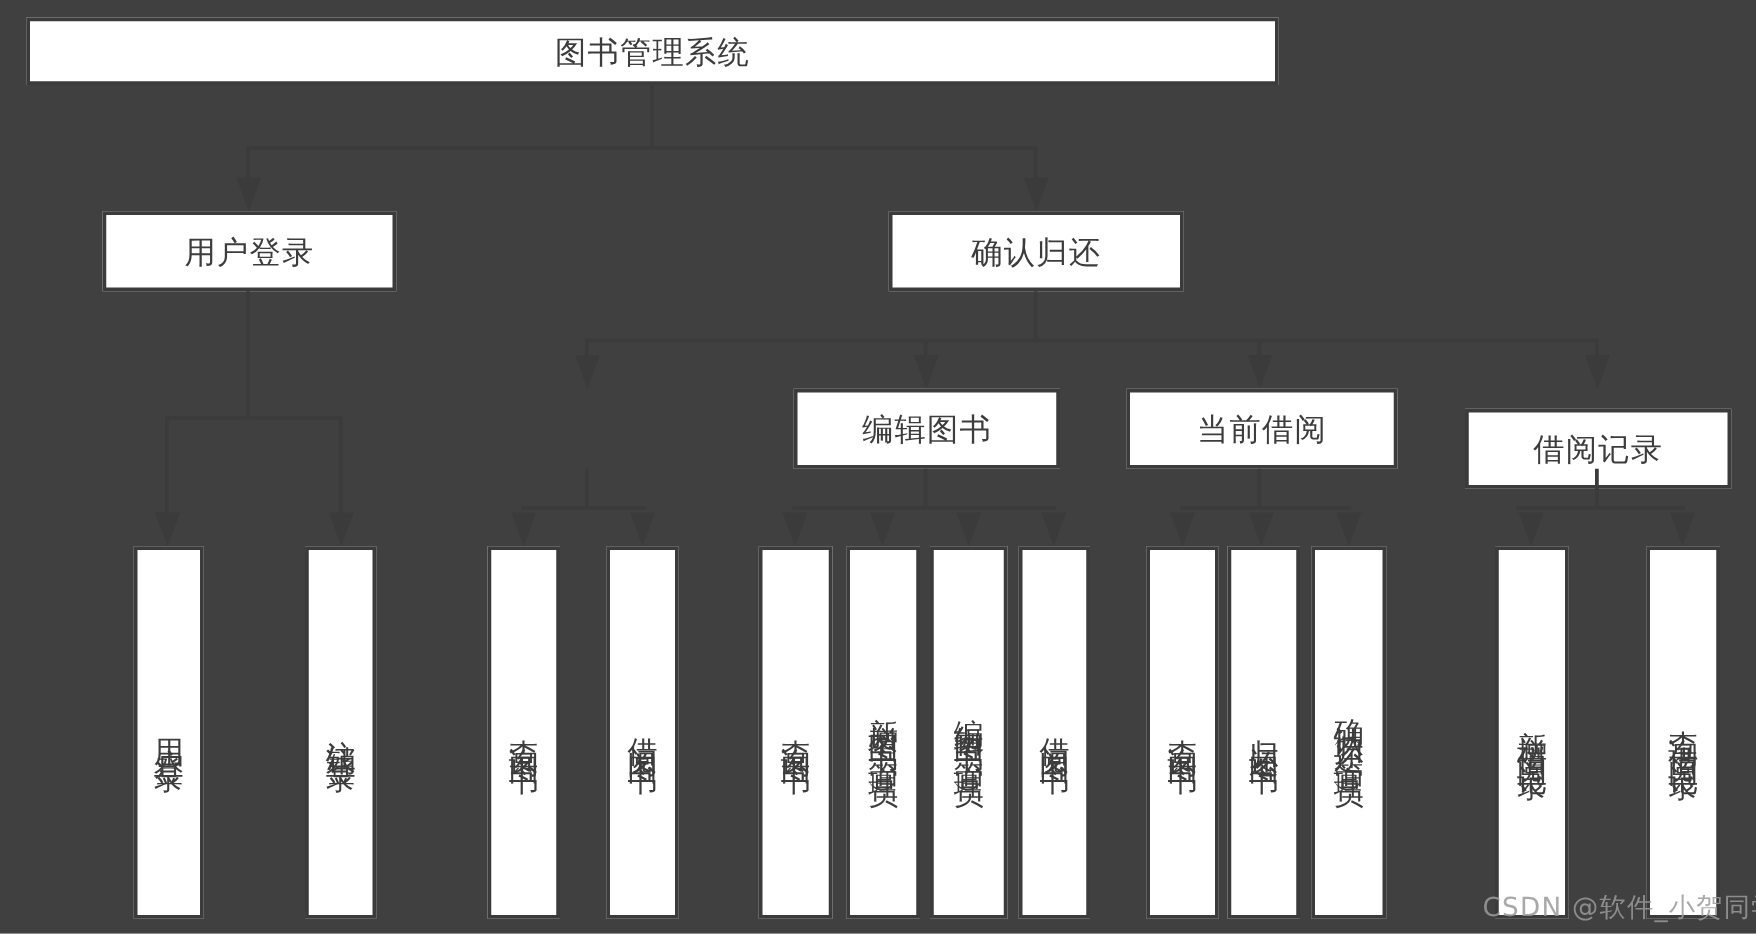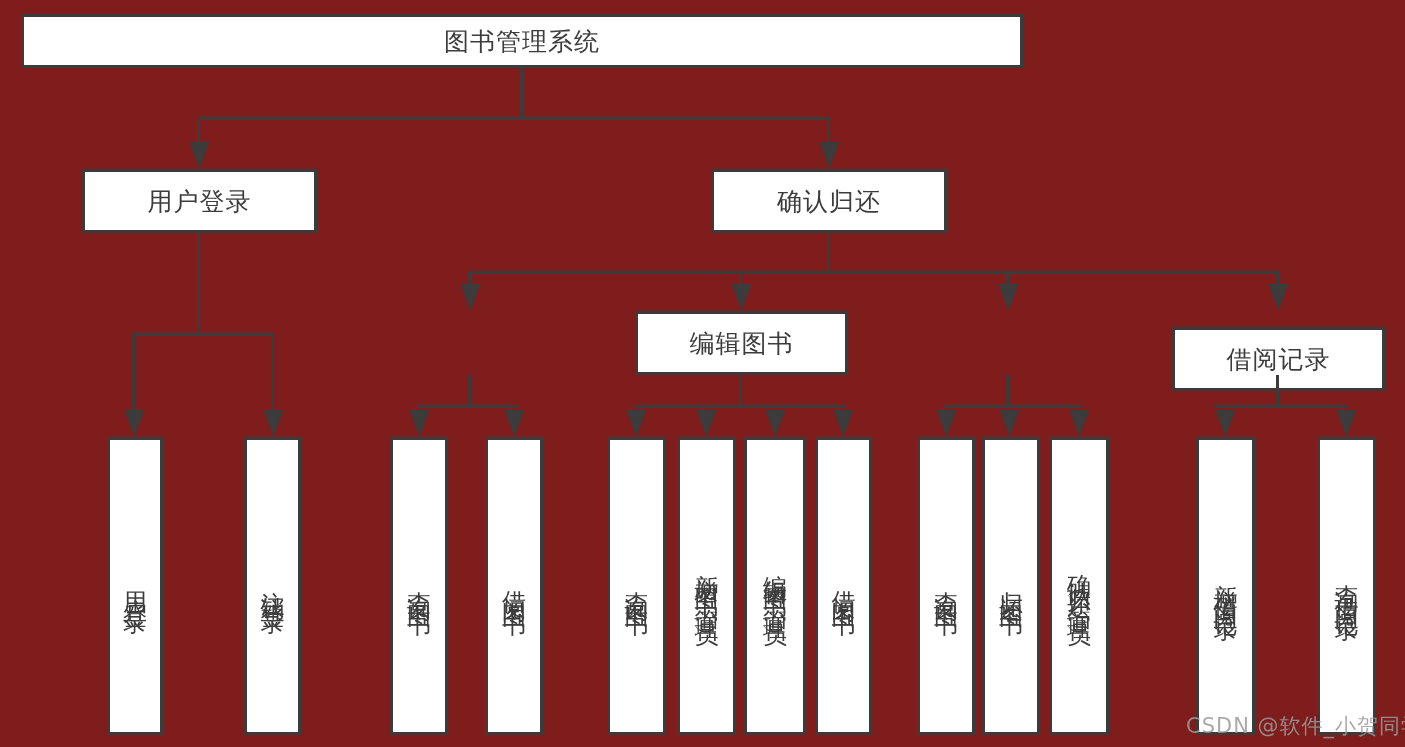--- a/index.html
+++ b/index.html
@@ -1,17 +1,17 @@
 <!DOCTYPE html>
 <html><head>
 <meta charset="utf-8">
 <style>
   html,body{margin:0;padding:0;background:#ffffff;}
   #canvas{
-    position:relative;width:1405px;height:747px;background:#7f1d1d;overflow:hidden;
+    position:relative;width:1405px;height:747px;background:#404040;overflow:hidden;
     font-family:"DejaVu Sans","Liberation Sans",sans-serif;
   }
   .box{
     position:absolute;box-sizing:border-box;border:3px solid #3b3b3b;background:#ffffff;
     display:flex;align-items:center;justify-content:center;color:#3c3c3c;
   }
   .hbox{font-size:25px;letter-spacing:1px;white-space:nowrap;}
   .vtext{
     writing-mode:vertical-rl;text-orientation:mixed;
     font-size:24px;line-height:1;letter-spacing:7px;color:#3c3c3c;
@@ -63,20 +63,23 @@
   <i class="ar" style="left:460px;top:284px"></i>
   <i class="ln" style="left:739px;top:274px;width:3px;height:12px"></i>
   <i class="ar" style="left:731px;top:284px"></i>
   <i class="ln" style="left:1006px;top:274px;width:3px;height:12px"></i>
   <i class="ar" style="left:998px;top:284px"></i>
   <i class="ln" style="left:1276px;top:274px;width:3px;height:12px"></i>
   <i class="ar" style="left:1268px;top:284px"></i>
 
   <div class="box hbox" style="left:635px;top:311px;width:213px;height:64px">
     <span>编辑图书</span>
+  </div>
+  <div class="box hbox" style="left:901px;top:311px;width:217px;height:64px">
+    <span>当前借阅</span>
   </div>
   <div class="box hbox" style="left:1172px;top:327px;width:213px;height:64px">
     <span>借阅记录</span>
   </div>
 
   <i class="ln" style="left:468px;top:375px;width:3px;height:32px"></i>
   <i class="ln" style="left:417px;top:405px;width:100px;height:3px"></i>
   <i class="ar" style="left:409px;top:410px"></i>
   <i class="ar" style="left:504px;top:410px"></i>
 

